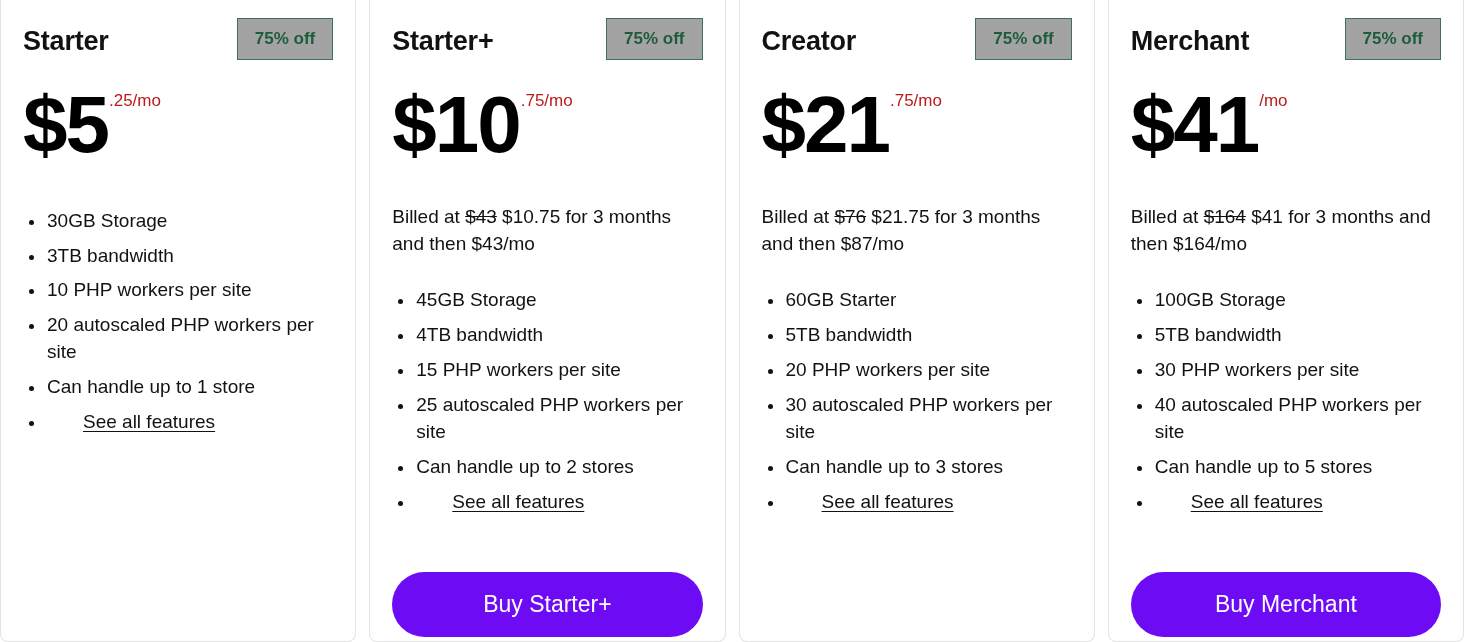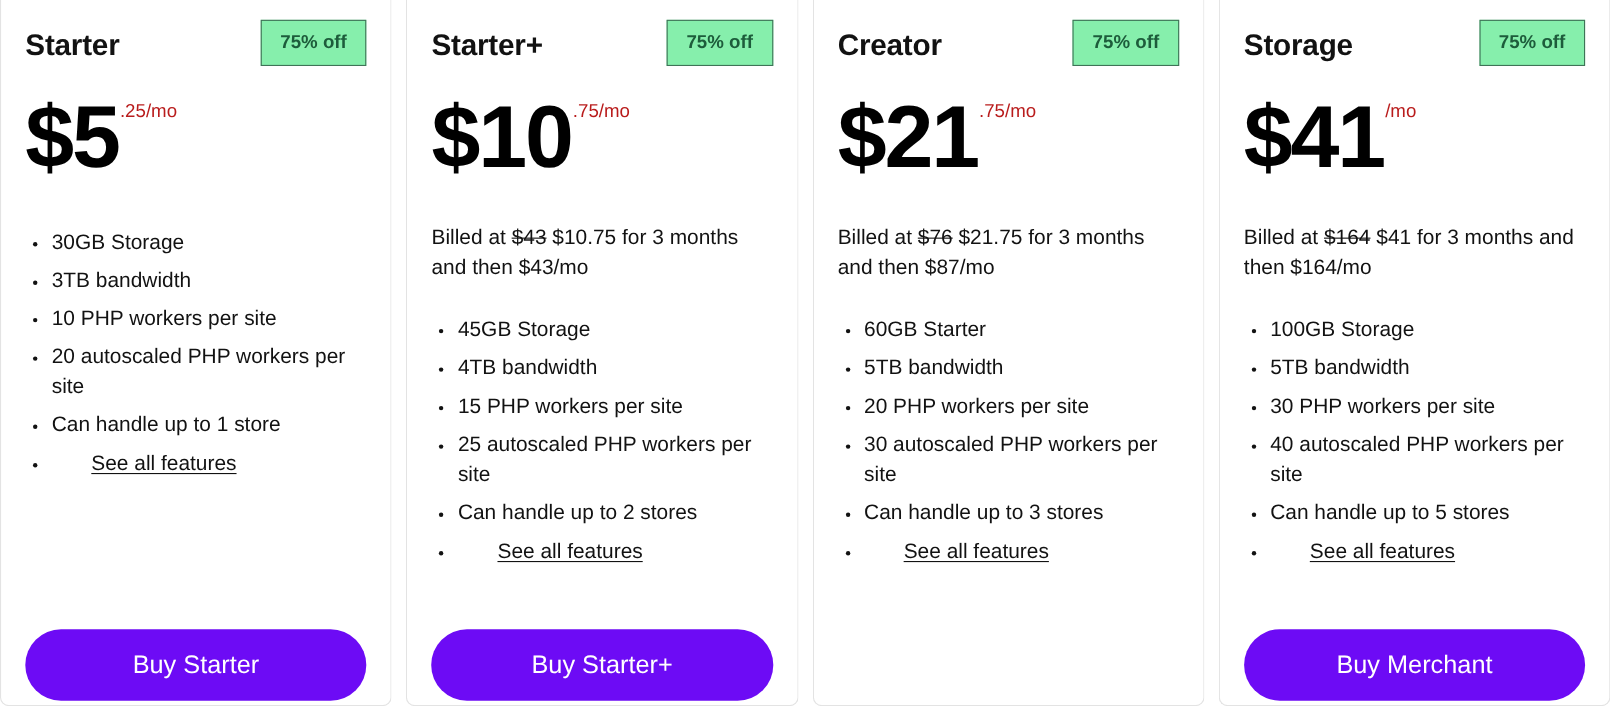--- a/index.html
+++ b/index.html
@@ -40,21 +40,21 @@
   }
   .plan-name {
     font-size: 27px;
     font-weight: 700;
     letter-spacing: -0.2px;
     color: #121212;
     line-height: 1.15;
     padding-top: 8px;
   }
   .discount-badge {
-    background: #86efac;
+    background: #a3a3a3;
     border: 1px solid #3f7357;
     color: #1d5c3b;
     font-size: 17px;
     font-weight: 700;
     padding: 10px 17px;
     line-height: 1.15;
     white-space: nowrap;
   }
   .price-row {
     display: flex;
@@ -144,23 +144,20 @@
     </div>
     <ul class="feature-list">
       <li>30GB Storage</li>
       <li>3TB bandwidth</li>
       <li>10 PHP workers per site</li>
       <li>20 autoscaled PHP workers per site</li>
       <li>Can handle up to 1 store</li>
       <li><a class="features-link" href="#">See all features</a></li>
     </ul>
     <div class="spacer-flex"></div>
-    <div class="card-foot">
-      <button class="buy-button">Buy Starter</button>
-    </div>
   </div>
 
   <div class="plan-card">
     <div class="card-head">
       <div class="plan-name">Starter+</div>
       <div class="discount-badge">75% off</div>
     </div>
     <div class="price-row">
       <span class="price-main">$10</span>
       <span class="price-sup">.75/mo</span>
@@ -196,21 +193,21 @@
       <li>20 PHP workers per site</li>
       <li>30 autoscaled PHP workers per site</li>
       <li>Can handle up to 3 stores</li>
       <li><a class="features-link" href="#">See all features</a></li>
     </ul>
     <div class="spacer-flex"></div>
   </div>
 
   <div class="plan-card">
     <div class="card-head">
-      <div class="plan-name">Storage</div>
+      <div class="plan-name">Merchant</div>
       <div class="discount-badge">75% off</div>
     </div>
     <div class="price-row">
       <span class="price-main">$41</span>
       <span class="price-sup">/mo</span>
     </div>
     <p class="billing-note"><span>Billed at </span><span class="strike">$164</span><span> $41 for 3 months and then </span><span>$164/mo</span></p>
     <ul class="feature-list">
       <li>100GB Storage</li>
       <li>5TB bandwidth</li>

